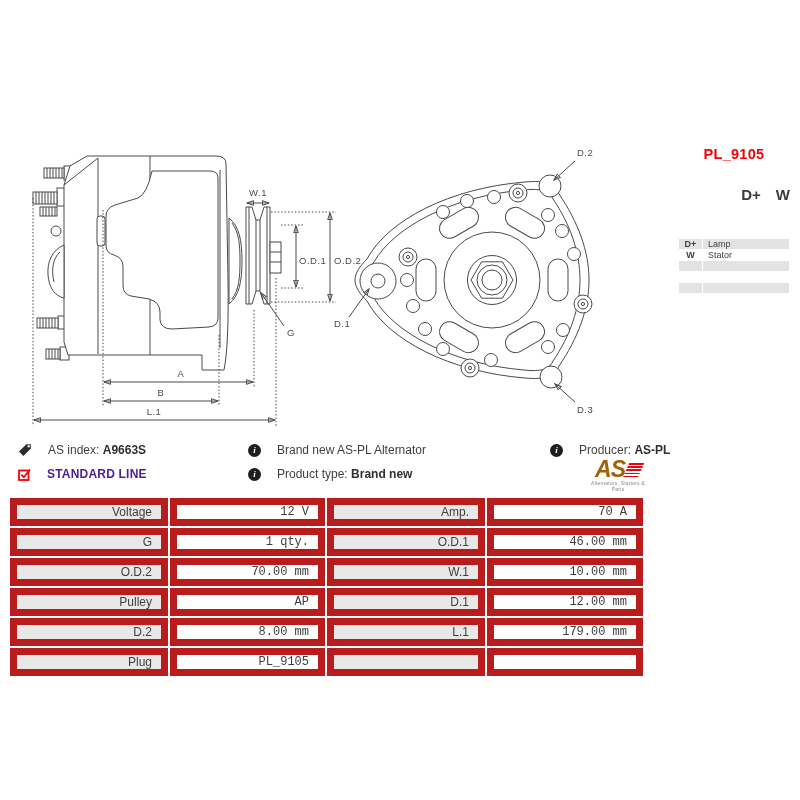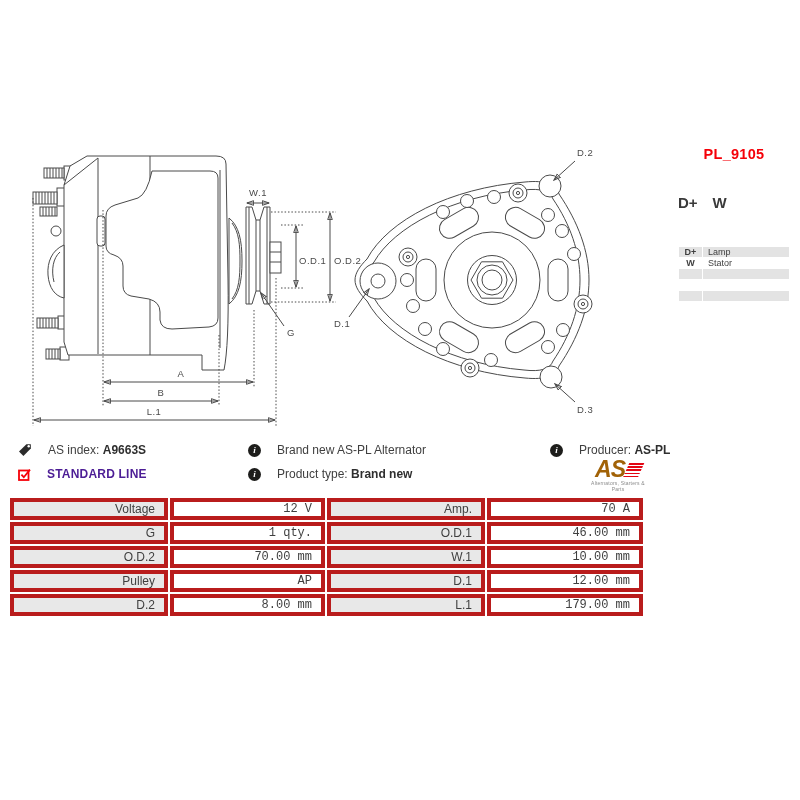--- a/index.html
+++ b/index.html
@@ -2,21 +2,21 @@
 <html><head>
 <meta charset="utf-8">
 <style>
   html,body{margin:0;padding:0;}
   body{width:800px;height:800px;background:#fff;font-family:"Liberation Sans",sans-serif;color:#3f3f3f;position:relative;overflow:hidden;}
   .page{position:absolute;inset:0;background:#fff;}
 
   
   .plug-panel{position:absolute;left:678px;top:146px;width:112px;}
   .plug-code{color:#f50008;font-weight:bold;font-size:14.5px;text-align:center;letter-spacing:.3px;}
-  .terminal-heading{margin-top:32px;text-align:left;font-size:15px;font-weight:bold;color:#3a3a3a;}
+  .terminal-heading{margin-top:24px;text-align:right;font-size:15px;font-weight:bold;color:#3a3a3a;}
   .terminal-heading span + span{margin-left:15px;}
   .terminal-table{margin-top:35px;border-collapse:separate;border-spacing:1px;width:112px;font-size:9px;table-layout:fixed;}
   .terminal-table td{height:10px;padding:0;vertical-align:middle;color:#3f3f3f;}
   .terminal-table td.pin{text-align:center;font-weight:bold;}
   .terminal-table td.desc{padding-left:5px;}
   .terminal-table tr:nth-child(odd) td{background:#e3e3e3;}
   .terminal-table tr:nth-child(even) td{background:#fff;}
 
   
   .drawing{position:absolute;left:0;top:130px;}
@@ -33,21 +33,21 @@
   .red-bold{color:#4c1d95;font-weight:bold;letter-spacing:.2px;}
   .info-icon{width:13px;height:13px;border-radius:50%;background:#1d1d1b;color:#fff;display:inline-flex;align-items:center;justify-content:center;font:italic bold 9px "Liberation Serif",serif;flex:0 0 13px;}
   .as-logo{position:absolute;left:586px;top:19px;width:64px;text-align:center;}
   .as-logo-row{display:flex;align-items:flex-end;justify-content:center;height:19px;}
   .as-text{color:#a16207;font-weight:bold;font-style:italic;font-size:23px;line-height:17px;letter-spacing:-1px;}
   .as-stripes{width:15px;height:15px;margin-left:1px;background:repeating-linear-gradient(to bottom,#e30613 0 1.6px,#fff 1.6px 3.2px);transform:skewX(-24deg);}
   .as-tagline{font-size:5px;color:#8a8a8a;margin-top:2px;letter-spacing:.2px;}
 
   
   .spec-table{position:absolute;left:8px;top:496px;width:637px;border-collapse:separate;border-spacing:2px;table-layout:fixed;font-size:12px;}
-  .spec-table td{height:18px;border:4px solid #b91c1c;padding:0 9px 0 4px;text-align:right;vertical-align:middle;box-sizing:border-box;overflow:hidden;color:#3f3f3f;}
+  .spec-table td{height:18px;border:7px solid #b91c1c;padding:0 9px 0 4px;text-align:right;vertical-align:middle;box-sizing:border-box;overflow:hidden;color:#3f3f3f;}
   .spec-table td.lbl{background:#e8e8e8;}
   .spec-table td.val{background:#fff;font-family:Liberation Mono, monospace;}
 </style>
 </head>
 <body>
 
 <div class="page">
 
   <svg class="drawing" width="660" height="312" viewBox="0 0 660 312">
     <defs>
@@ -307,16 +307,22 @@
           <td class="val">AP</td>
           <td class="lbl">D.1</td>
           <td class="val">12.00 mm</td>
         </tr>
         <tr>
           <td class="lbl">D.2</td>
           <td class="val">8.00 mm</td>
           <td class="lbl">L.1</td>
           <td class="val">179.00 mm</td>
         </tr>
+        <tr>
+          <td class="lbl">Plug</td>
+          <td class="val">PL_9105</td>
+          <td class="lbl"></td>
+          <td class="val"></td>
+        </tr>
       </tbody>
   </table>
 
 </div>
 
 </body></html>

